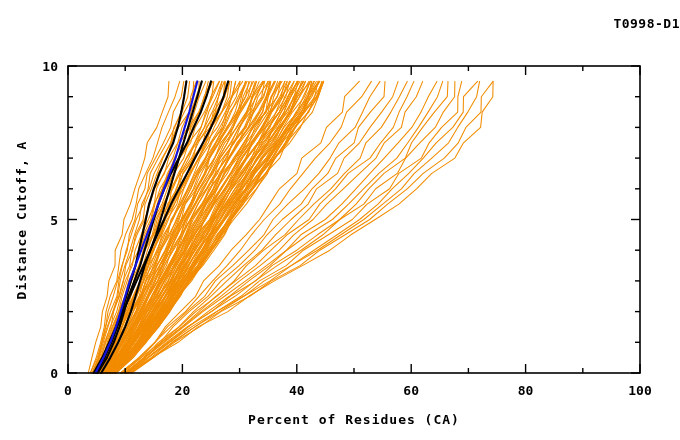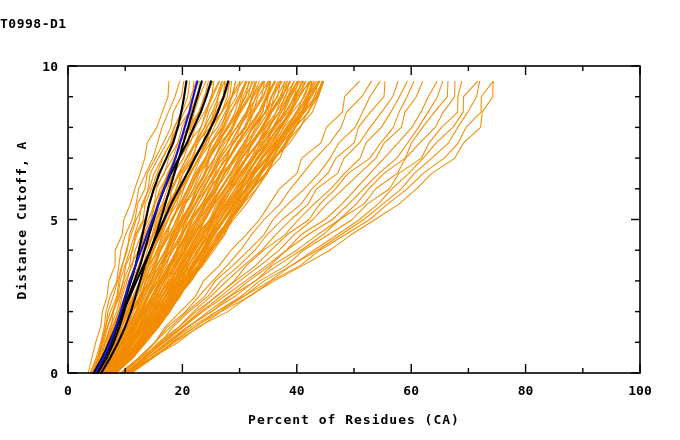--- a/index.html
+++ b/index.html
@@ -6,21 +6,21 @@
   #page{
     position:relative;
     width:680px;height:440px;
     background:#ffffff;
     overflow:hidden;
     font-family:"DejaVu Sans Mono","Liberation Mono",monospace;
   }
   #chart-title{
     position:absolute;
     left:0;top:16px;width:680px;
-    text-align:left;
+    text-align:right;
     font-family:"DejaVu Sans Mono","Liberation Mono",monospace;
     font-size:13px;font-weight:bold;color:#000000;
     letter-spacing:0.5px;
   }
   #plot-svg{position:absolute;left:0;top:0;}
   .axis-label{
     font-family:"DejaVu Sans Mono","Liberation Mono",monospace;
     font-size:13px;font-weight:bold;fill:#000000;letter-spacing:1px;
   }
   .tick-label{

